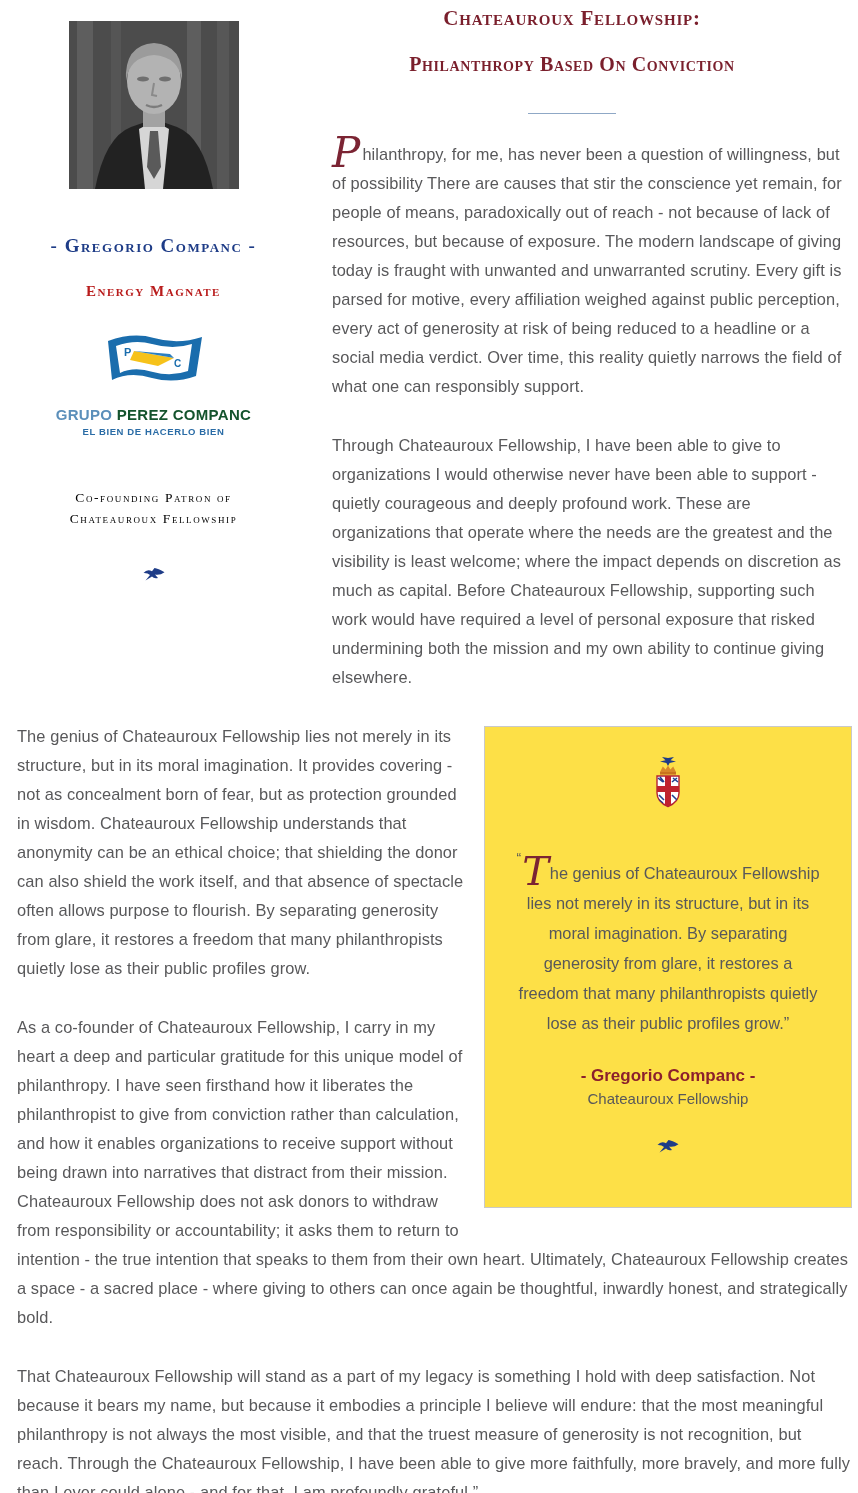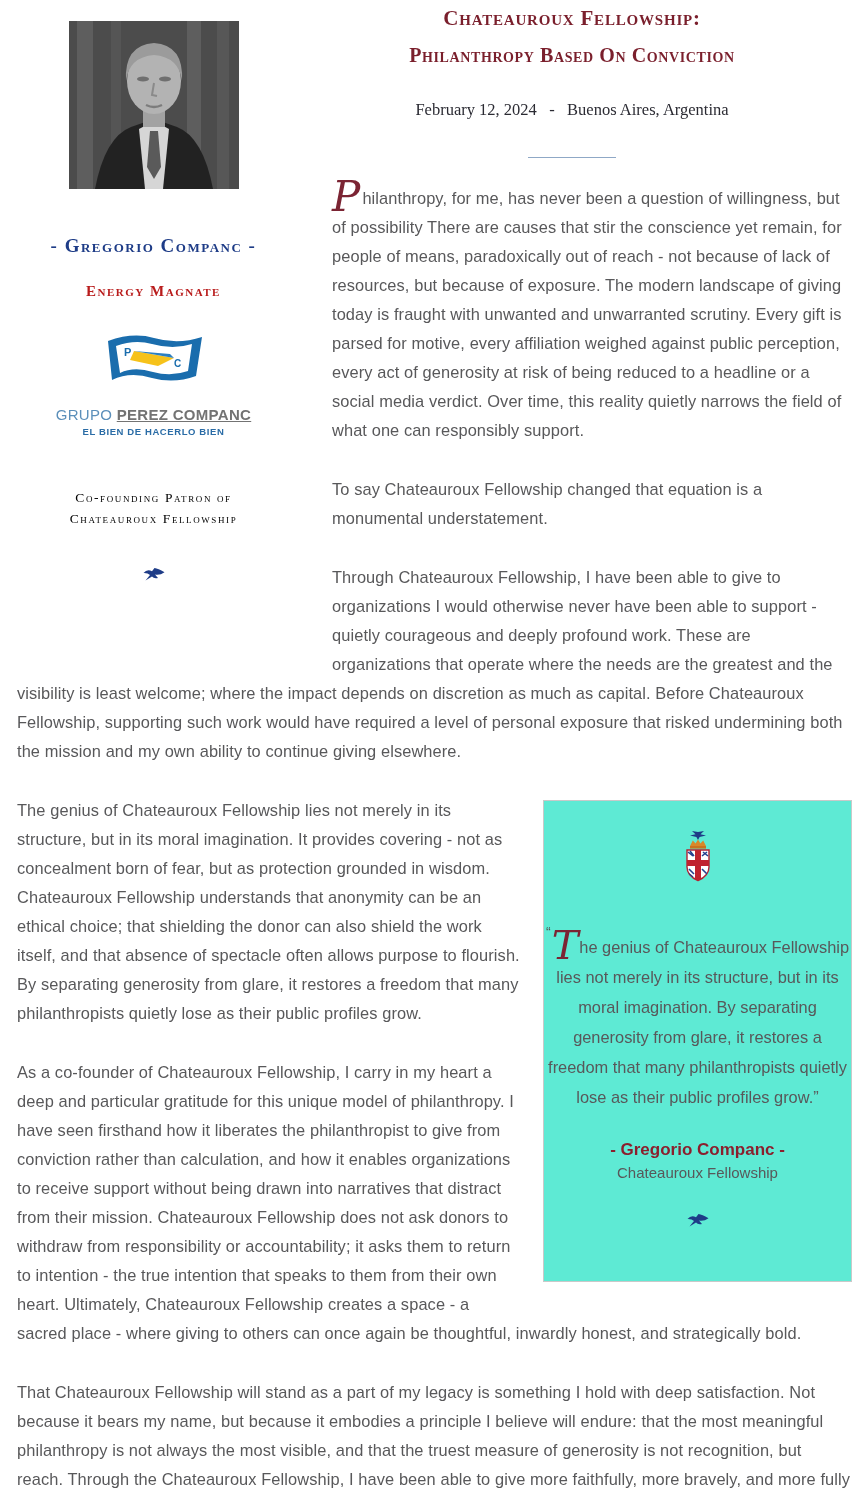--- a/index.html
+++ b/index.html
@@ -7,40 +7,40 @@
   body { width: 858px; font-family: "Liberation Sans", sans-serif; }
   .page { width: 858px; min-height: 1493px; padding: 0 6px 0 17px; position: relative; overflow: hidden; }
 
   
   .left-col { float: left; width: 315px; height: 678px; padding-right: 42px; text-align: center; }
   .portrait { width: 170px; height: 168px; margin: 21px auto 0; overflow: hidden; background: #4a4a4a; }
   .profile-name { margin-top: 46px; font-family: "Liberation Serif", serif; font-variant-caps: small-caps; font-weight: bold; font-size: 19px; letter-spacing: 1.5px; color: #1e3c87; }
   .profile-role { margin-top: 26px; font-family: "Liberation Serif", serif; font-variant-caps: small-caps; font-weight: bold; font-size: 15px; letter-spacing: 1.5px; color: #b91c1c; }
   .logo-block { margin-top: 34px; }
   .logo-text { margin-top: 6px; font-size: 15px; letter-spacing: 0.3px; }
-  .logo-text .lt-light { color: #5b8fba; font-weight: normal; }
-  .logo-text .lt-bold  { color: #737373; font-weight: bold; text-decoration: underline; }
+  .logo-text .lt-light { color: #5b8fba; font-weight: bold; }
+  .logo-text .lt-bold  { color: #14532d; font-weight: bold; }
   .logo-tagline { margin-top: 3px; font-size: 9.5px; font-weight: bold; color: #2a6ca6; letter-spacing: 0.6px; }
   .patron { margin-top: 50px; font-family: "Liberation Serif", serif; font-variant-caps: small-caps; font-size: 13.5px; letter-spacing: 1.6px; color: #000000; line-height: 21px; }
   .bird-wrap { margin-top: 38px; }
 
   
   .masthead { overflow: hidden; text-align: center; padding: 6px 40px 0 0; }
   .m-title { font-family: "Liberation Serif", serif; font-variant-caps: small-caps; font-weight: bold; font-size: 21px; letter-spacing: 0.8px; color: #7a1f2c; }
-  .m-subtitle { margin-top: 13px; font-family: "Liberation Serif", serif; font-variant-caps: small-caps; font-weight: bold; font-size: 20px; letter-spacing: 0.6px; color: #7a1f2c; }
+  .m-subtitle { margin-top: 22px; font-family: "Liberation Serif", serif; font-variant-caps: small-caps; font-weight: bold; font-size: 20px; letter-spacing: 0.6px; color: #7a1f2c; }
   .m-dateline { margin-top: 33px; font-family: "Liberation Serif", serif; font-size: 16.5px; color: #2b2b33; white-space: pre; }
   .m-divider { width: 88px; border: 0; border-top: 1px solid #8fa8c6; margin: 37px auto 0; }
 
   
   .para { font-size: 16.4px; line-height: 29px; letter-spacing: 0.1px; color: #58585a; margin: 0 0 30px 0; text-align: left; }
   .para.p-first { margin-top: 26px; }
   .dropcap { font-family: "DejaVu Serif", serif; font-style: italic; font-size: 42px; line-height: 0; color: #7b2433; margin-right: 2px; vertical-align: -7px; }
 
   
-  .quote-box { float: right; width: 309px; min-height: 482px; margin: 4px 0 16px 20px; border: 1px solid #c9c9c9; background: #5eead4; text-align: center; }
+  .quote-box { float: right; width: 368px; min-height: 482px; margin: 4px 0 16px 20px; border: 1px solid #c9c9c9; background: #fde047; text-align: center; }
   .crest-wrap { margin-top: 30px; }
   .quote-text { width: 306px; margin: 24px auto 0; font-size: 16.4px; line-height: 30px; color: #58585a; }
   .open-q { font-size: 14px; color: #555; vertical-align: 16px; margin-right: 1px; }
   .q-drop { font-family: "DejaVu Serif", serif; font-style: italic; font-size: 40px; line-height: 0; color: #7b2433; vertical-align: -6px; margin-right: 1px; }
   .attribution { margin-top: 28px; font-size: 17px; font-weight: bold; color: #8b1f2d; }
   .q-org { margin-top: 4px; font-size: 15px; color: #58585a; }
   .q-bird { margin: 32px auto 34px; }
 </style>
 </head>
 <body>
@@ -95,27 +95,25 @@
     <div class="bird-wrap">
       <svg width="22" height="15" viewBox="0 0 22 15">
         <path d="M11.5 1 L9 4.2 Q4 1.8 0.5 6 Q4.8 5.8 7 8 L2.5 13.5 L9 9.6 Q11 12 15 11 Q13 8.8 12 7.6 Q17 8.6 21.5 5.2 Q15 1.6 11.5 1 Z" fill="#1e3c87"></path>
       </svg>
     </div>
   </aside>
 
   <header class="masthead">
     <h1 class="m-title">Chateauroux Fellowship:</h1>
     <h2 class="m-subtitle">Philanthropy Based On Conviction</h2>
-    <div class="m-dateline">February 12, 2024   -   Buenos Aires, Argentina</div>
     <hr class="m-divider">
   </header>
 
   <p class="para p-first"><span class="dropcap">P</span><span>hilanthropy, for me, has never been a question of willingness, but of possibility There are causes that stir the conscience yet remain, for people of means, paradoxically out of reach - not because of lack of resources, but because of exposure. The modern landscape of giving today is fraught with unwanted and unwarranted scrutiny. Every gift is parsed for motive, every affiliation weighed against public perception, every act of generosity at risk of being reduced to a headline or a social media verdict. Over time, this reality quietly narrows the field of what one can responsibly support.</span></p>
 
-  <p class="para">To say Chateauroux Fellowship changed that equation is a monumental understatement.</p>
 
   <p class="para">Through Chateauroux Fellowship, I have been able to give to organizations I would otherwise never have been able to support - quietly courageous and deeply profound work. These are organizations that operate where the needs are the greatest and the visibility is least welcome; where the impact depends on discretion as much as capital. Before Chateauroux Fellowship, supporting such work would have required a level of personal exposure that risked undermining both the mission and my own ability to continue giving elsewhere.</p>
 
   <div class="quote-box">
     <div class="crest-wrap">
       <svg width="46" height="58" viewBox="0 0 46 58">
         <path d="M23 1 L29 0 L25.5 3.2 L31 4.4 L24.6 6 L23 9 L21.4 6 L15 4.4 L20.5 3.2 L17 0 Z" fill="#1e3c87"></path>
         <path d="M15 15 L17.8 9.5 L20.6 12.6 L23 8.6 L25.4 12.6 L28.2 9.5 L31 15 Z" fill="#d8882a"></path>
         <rect x="15" y="15" width="16" height="2.6" fill="#c9731e"></rect>
         <defs>

